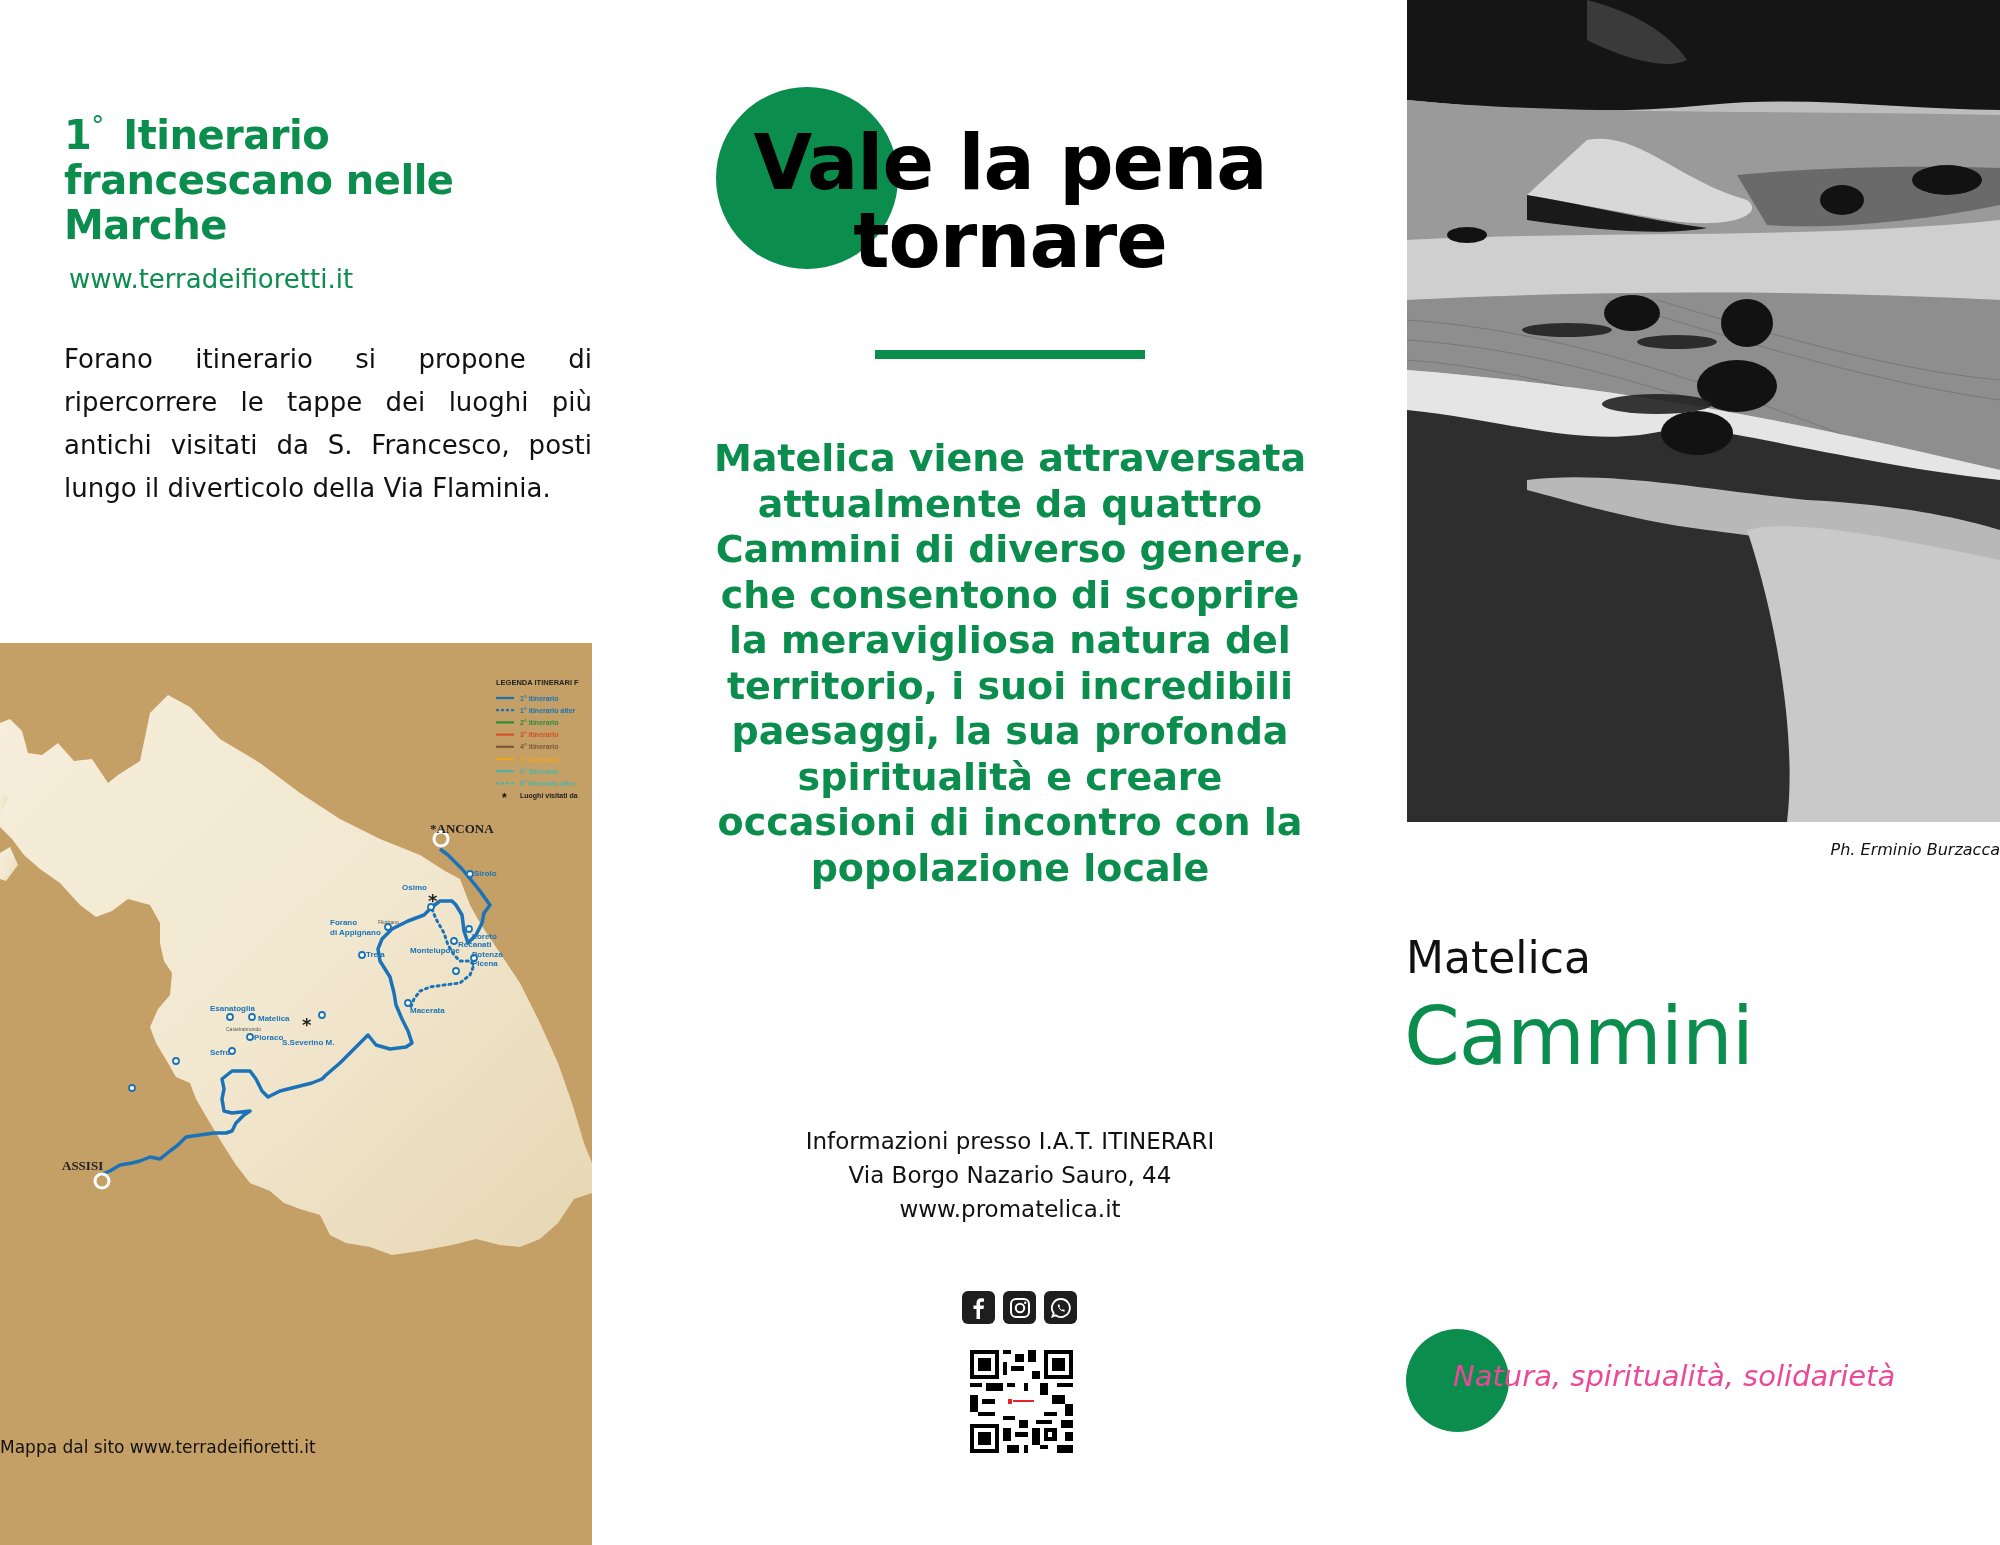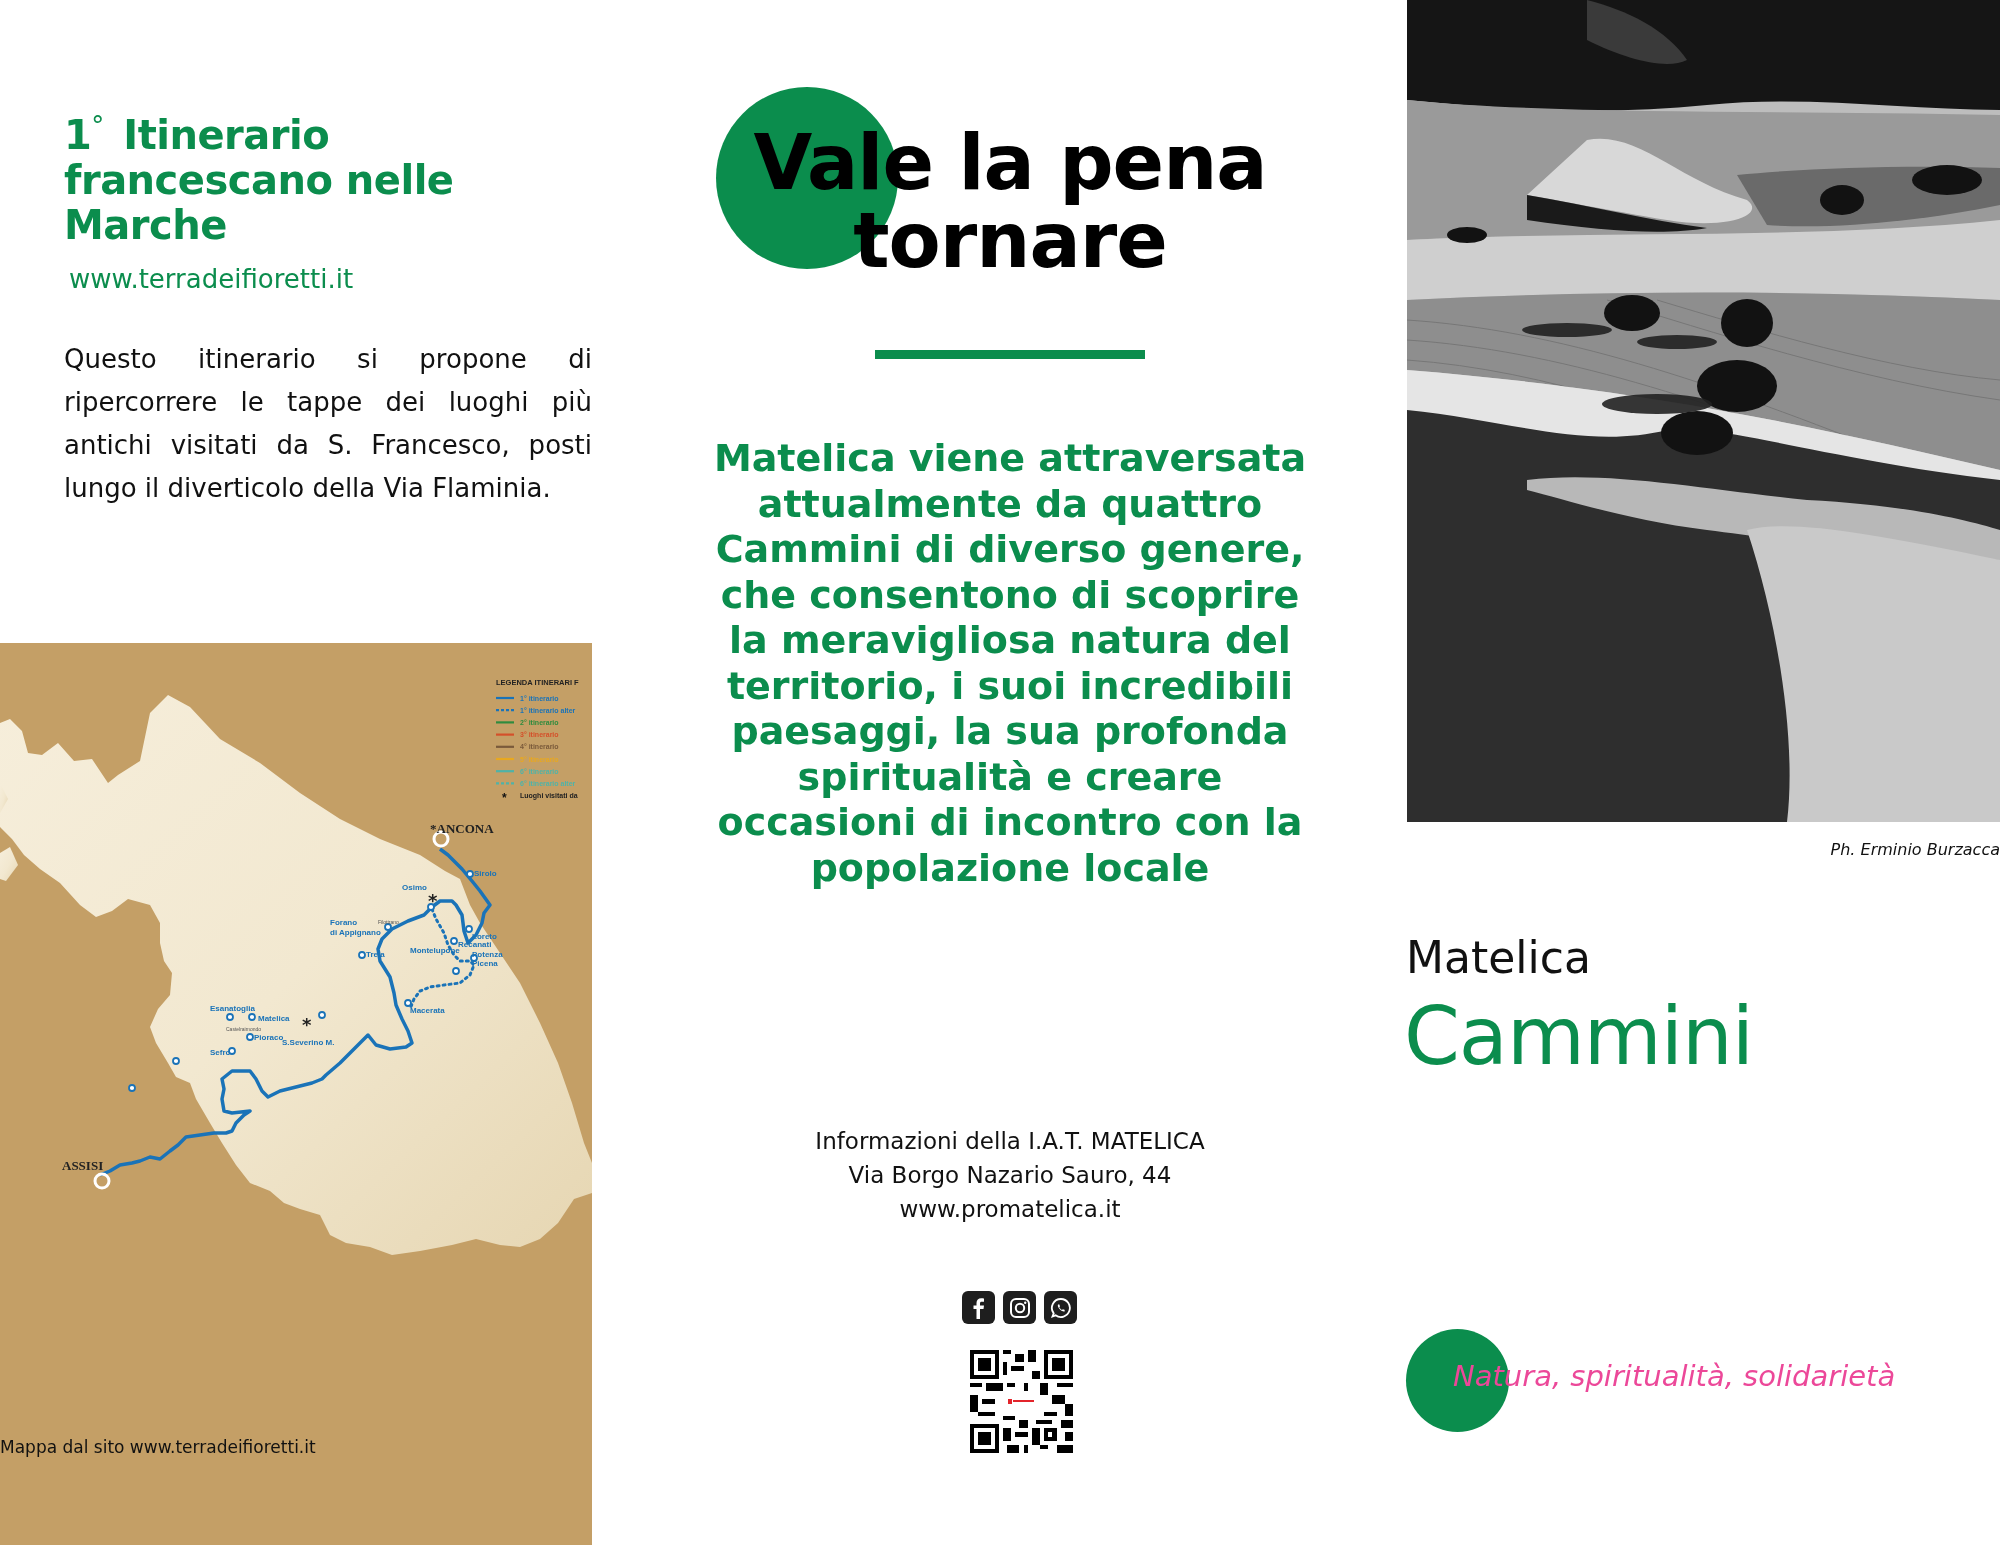--- a/index.html
+++ b/index.html
@@ -42,21 +42,21 @@
   .tagline { left:1453px; top:1359px; font-size:29px; color:#ec4899;font-style:italic; }
 </style>
 </head>
 <body>
 
 <div class="abs left-title">
   <span>1</span><span class="sup">°</span>
   <span>Itinerario francescano nelle Marche</span>
 </div>
 <div class="abs left-url">www.terradeifioretti.it</div>
-<div class="abs left-body">Questo itinerario si propone di ripercorrere le tappe dei luoghi più antichi visitati da S. Francesco, posti lungo il diverticolo della Via Flaminia.</div>
+<div class="abs left-body">Forano itinerario si propone di ripercorrere le tappe dei luoghi più antichi visitati da S. Francesco, posti lungo il diverticolo della Via Flaminia.</div>
 
 <div class="abs map">
   <svg width="592" height="787" viewBox="0 0 592 787">
     <defs>
       <linearGradient id="land" x1="0" y1="0" x2="1" y2="1">
         <stop offset="0" stop-color="#f6eedb"></stop>
         <stop offset="0.5" stop-color="#f2e8d0"></stop>
         <stop offset="1" stop-color="#e6d6b2"></stop>
       </linearGradient>
     </defs>
@@ -147,21 +147,21 @@
   </svg>
 </div>
 <div class="abs map-caption">Mappa dal sito www.terradeifioretti.it</div>
 
 <div class="abs circle-top"></div>
 <div class="abs center-title">Vale la pena tornare</div>
 <div class="abs center-rule"></div>
 <div class="abs center-body">Matelica viene attraversata attualmente da quattro Cammini di diverso genere, che consentono di scoprire la meravigliosa natura del territorio, i suoi incredibili paesaggi, la sua profonda spiritualità e creare occasioni di incontro con la popolazione locale</div>
 
 <div class="abs info">
-  <div>Informazioni della I.A.T. MATELICA</div>
+  <div>Informazioni presso I.A.T. ITINERARI</div>
   <div>Via Borgo Nazario Sauro, 44</div>
   <div>www.promatelica.it</div>
 </div>
 
 <div class="abs social">
   <div class="ico">
     <svg width="20" height="22" viewBox="0 0 20 22">
         <path d="M11,22 V12 H14.5 L15,8.5 H11 V6.5 C11,5.4 11.4,4.8 12.8,4.8 H15 V1.5 C14.5,1.4 13.4,1.3 12.2,1.3 C9.4,1.3 7.5,3 7.5,6 V8.5 H4.5 V12 H7.5 V22 Z" fill="#fff"></path>
       </svg>
   </div>

